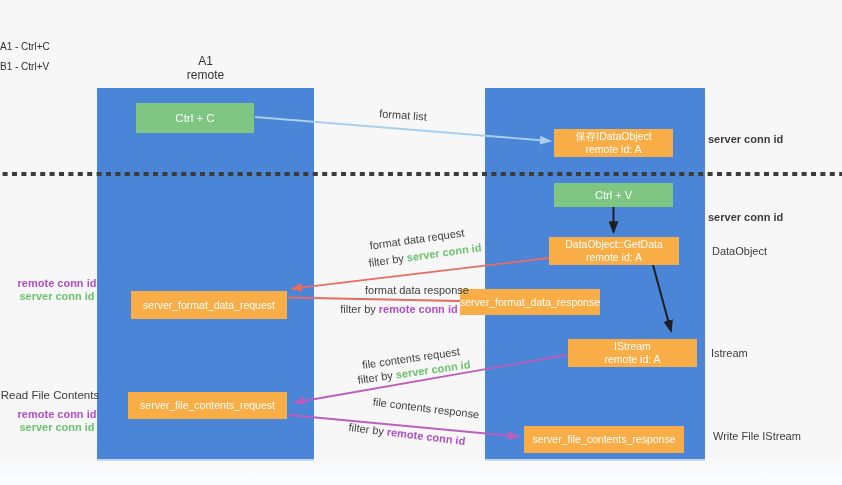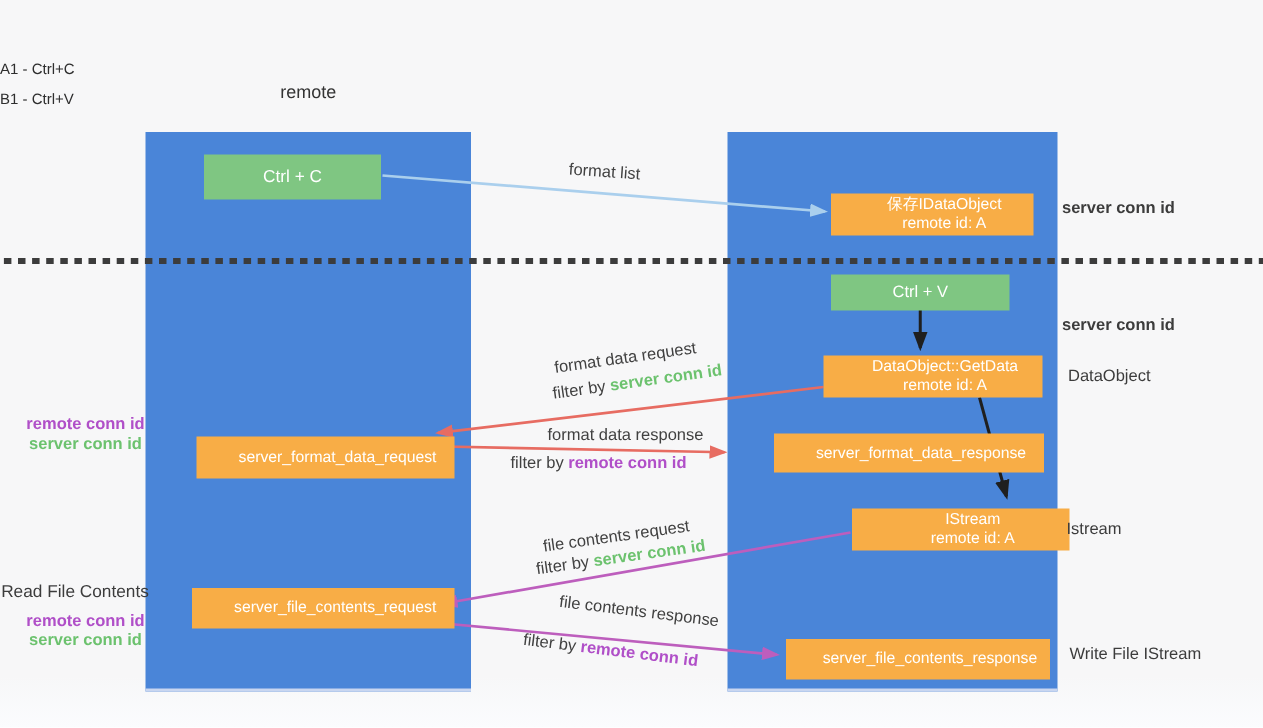--- a/index.html
+++ b/index.html
@@ -18,27 +18,27 @@
   .llhead-b{left:485px;width:220px;}
   
   .col{top:88px;height:371px;background:#4a85d8;border-bottom:2px solid #c9d6f0;z-index:1;}
   .col-a{left:97px;width:217px;}
   .col-b{left:485px;width:220px;}
   svg.overlay{left:0;top:0;z-index:2;pointer-events:none;}
   
   .box{z-index:3;display:flex;flex-direction:column;align-items:center;justify-content:center;
        color:#fff;text-align:center;font-size:10.5px;line-height:13px;white-space:nowrap;}
   .green{background:#7fc682;}
-  .orange{background:#f8ad46;padding-left:16px;}
+  .orange{background:#f8ad46;}
   .b-ctrl-c{left:136px;top:103px;width:118px;height:30px;font-size:11.5px;}
   .b-save{left:554px;top:129px;width:119px;height:28px;}
   .b-ctrl-v{left:554px;top:183px;width:119px;height:24px;font-size:11px;}
   .b-getdata{left:549px;top:237px;width:130px;height:28px;}
   .b-freq{left:131px;top:275px;width:156px;height:28px;margin-top:16px;}
-  .b-fresp{left:516px;top:289px;width:164px;height:26px;}
+  .b-fresp{left:460px;top:289px;width:140px;height:26px;}
   .b-istream{left:568px;top:339px;width:129px;height:28px;}
   .b-fcreq{left:128px;top:392px;width:159px;height:27px;}
   .b-fcresp{left:524px;top:426px;width:160px;height:27px;}
   
   .msg{z-index:4;text-align:center;color:#414141;font-size:11px;line-height:13px;white-space:nowrap;}
   .r-neg8{transform:rotate(-8deg);}
   .r-pos7{transform:rotate(7deg);}
   .r-pos4{transform:rotate(4deg);}
   .g{color:#6cc26e;font-weight:bold;}
   .p{color:#b04fc8;font-weight:bold;}
@@ -51,20 +51,21 @@
 <body>
 
 <div class="canvas">
 
   <div class="abs title">
     <div>A1 - Ctrl+C</div>
     <div>B1 - Ctrl+V</div>
   </div>
 
   <div class="abs llhead llhead-a">
+    <div>A1</div>
     <div>remote</div>
   </div>
 
   <div class="abs col col-a"></div>
   <div class="abs col col-b"></div>
 
   <svg class="abs overlay" width="842" height="485" viewBox="0 0 842 485">
     <defs>
       <marker id="mBlue" viewBox="0 0 12 9" refX="10" refY="4.5" markerWidth="12" markerHeight="9" markerUnits="userSpaceOnUse" orient="auto">
           <path d="M0,0 L12,4.5 L0,9 Z" fill="#aacfed"></path>

